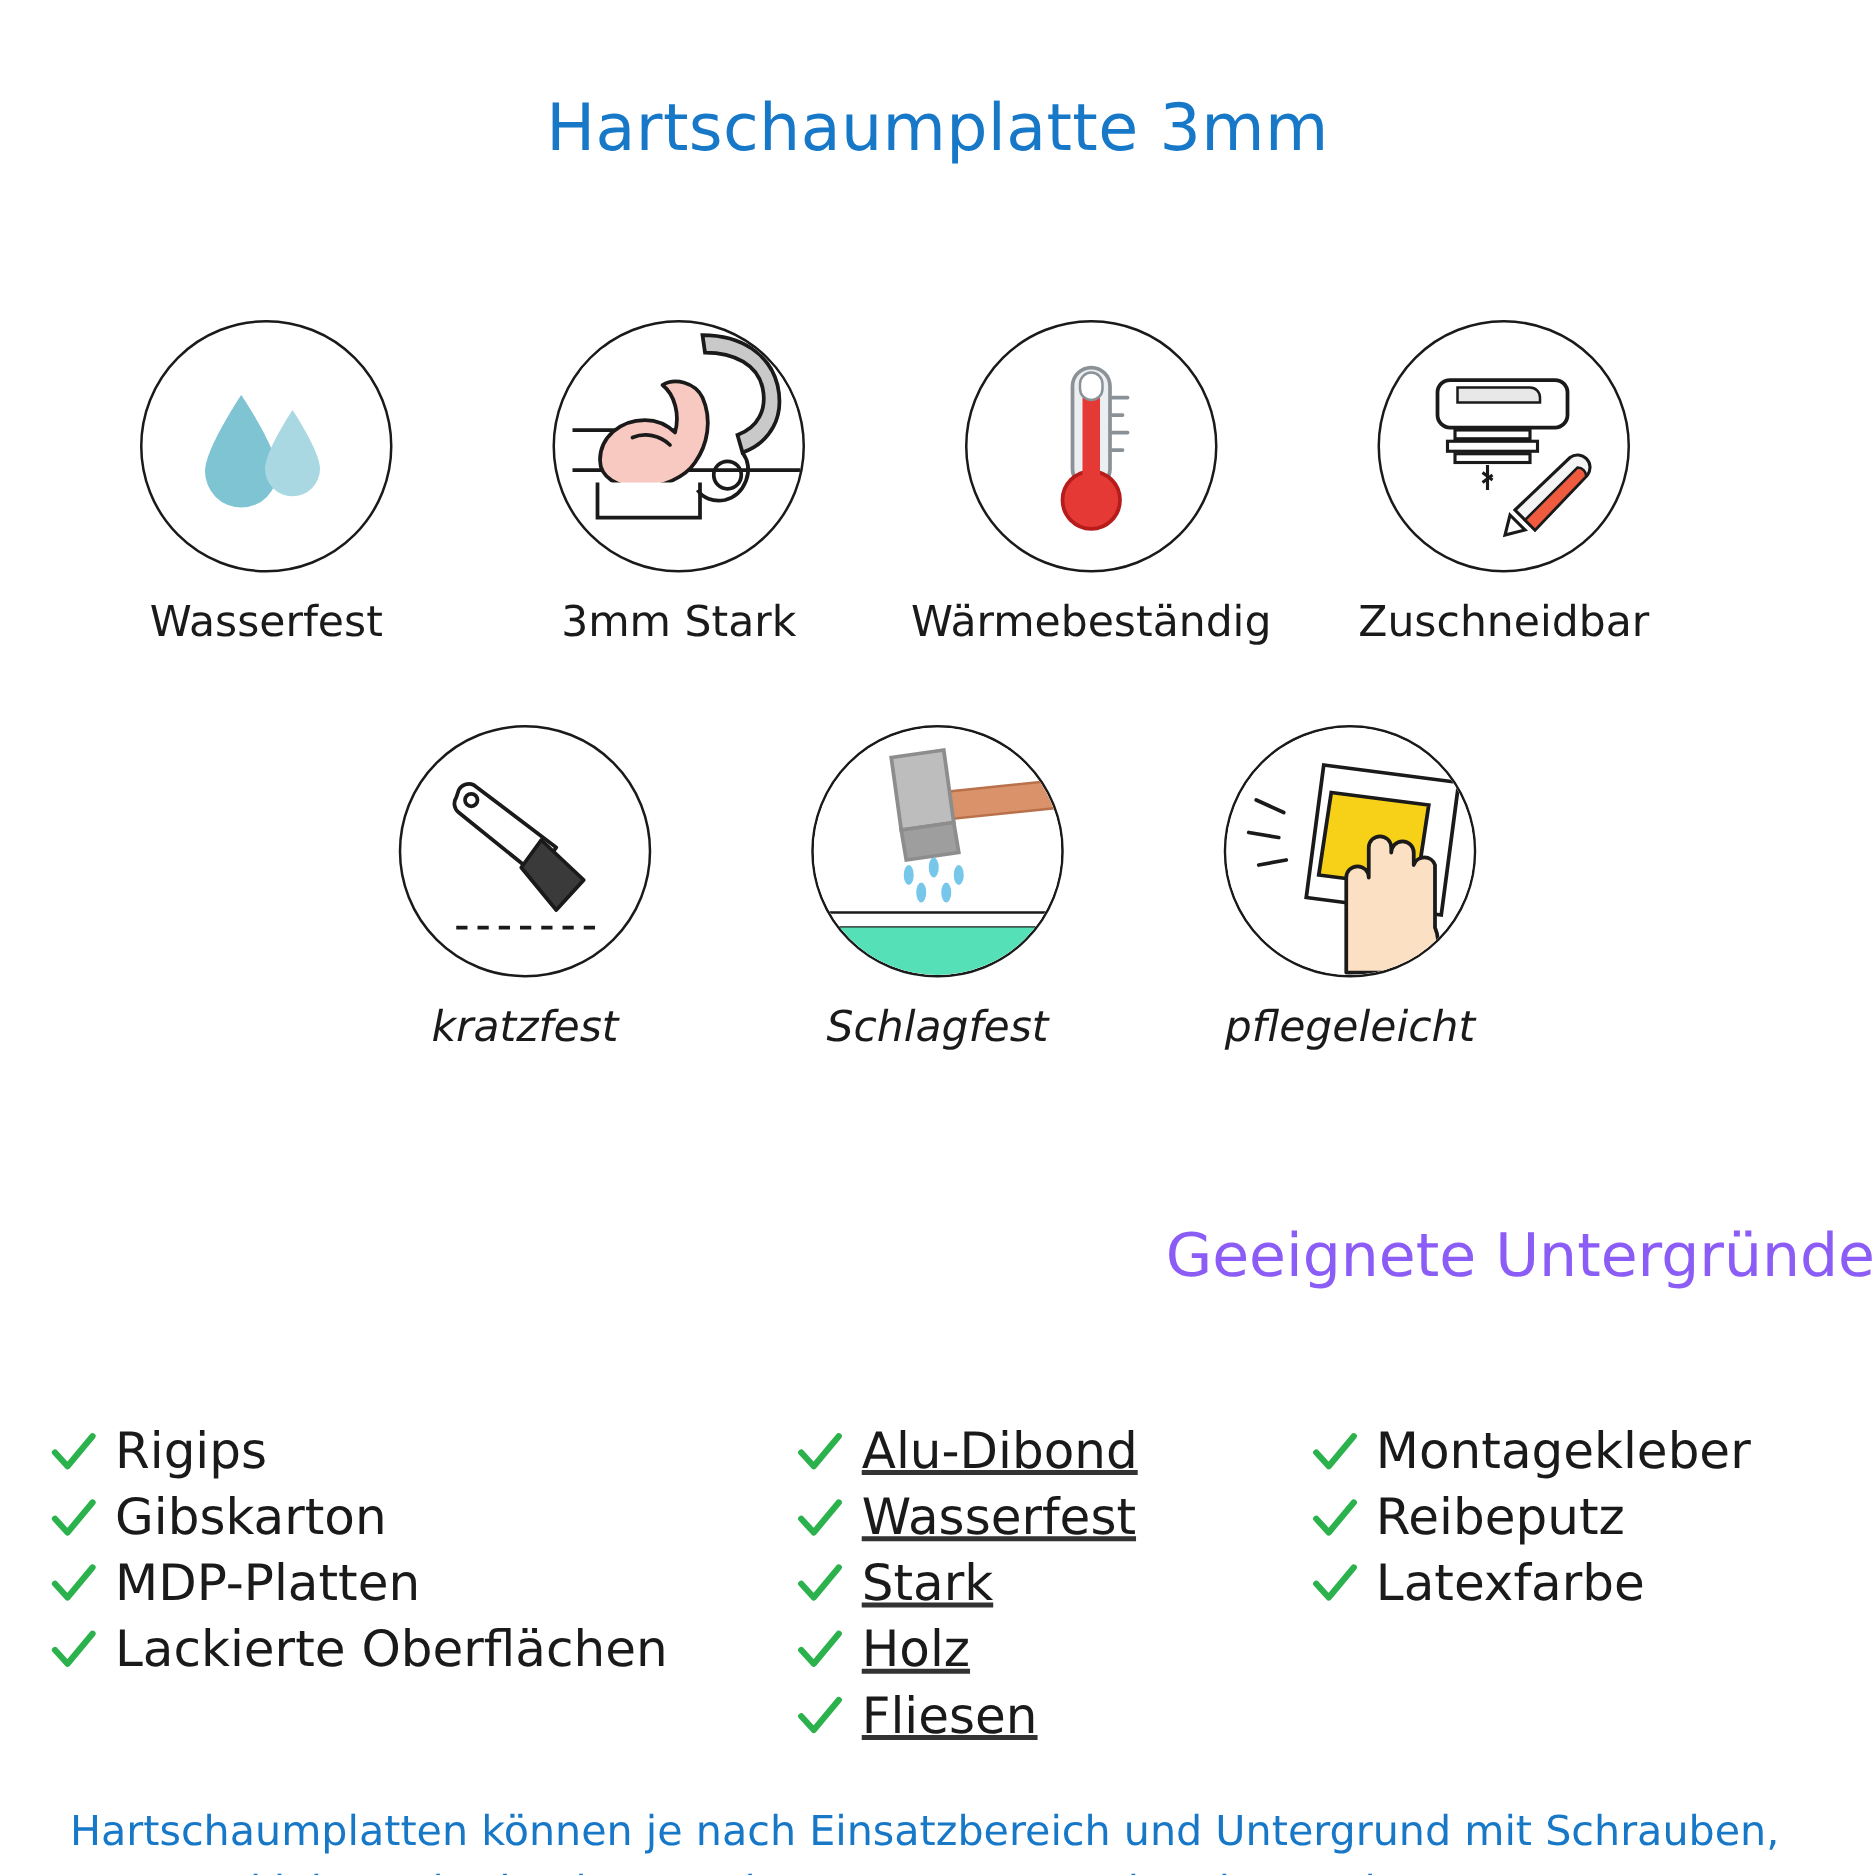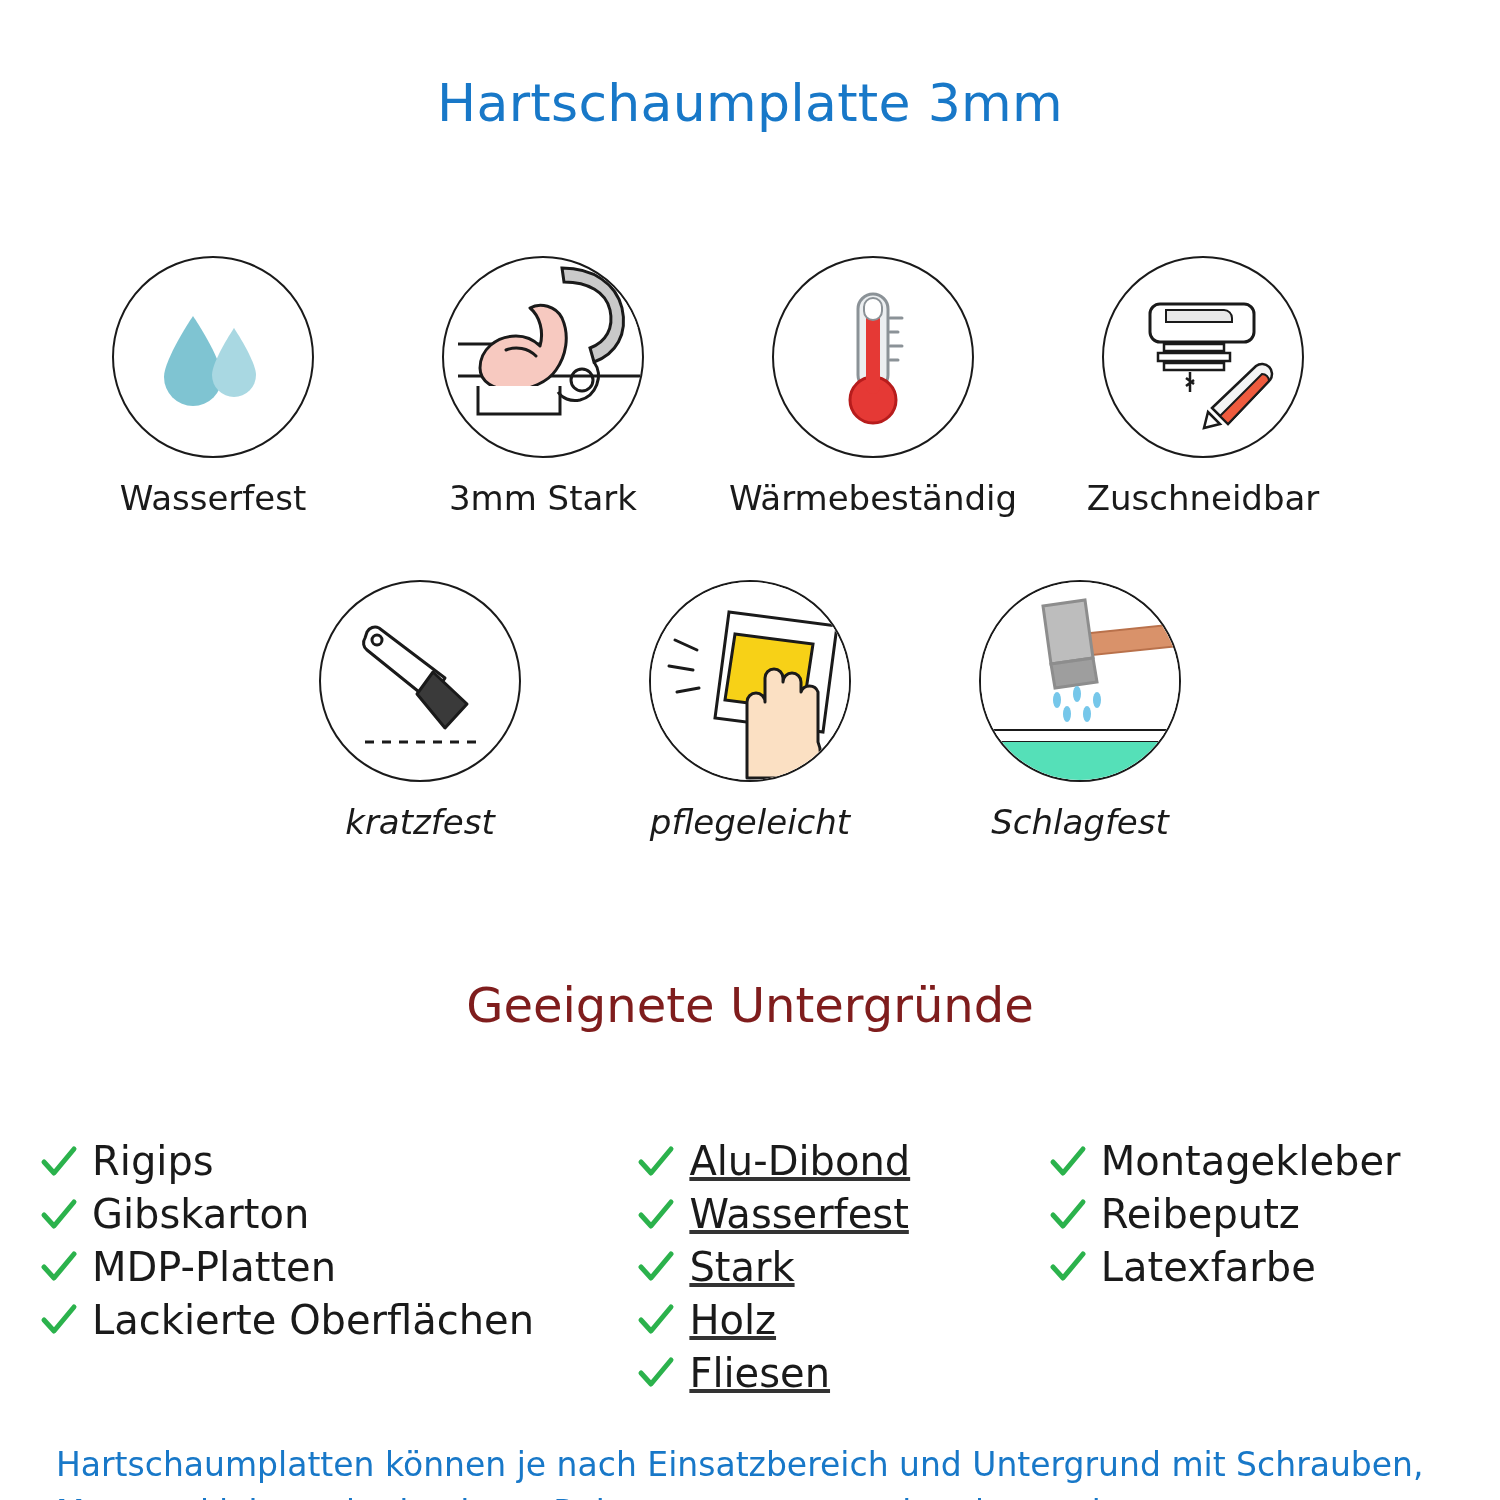--- a/index.html
+++ b/index.html
@@ -75,22 +75,22 @@
   .feature-label {
     margin-top: 20px;
     font-size: 34px;
     color: #1a1a1a;
     text-align: center;
     white-space: nowrap;
   }
 
   
   .sub-title {
-    text-align: center;
-    color: #7f1d1d;
+    text-align: right;
+    color: #8b5cf6;
     font-size: 48px;
     font-weight: 400;
     padding-top: 96px;
     padding-bottom: 24px;
   }
 
   
   .substrates {
     display: flex;
     padding: 40px 40px 0 40px;
@@ -216,57 +216,57 @@
           <line x1="44" y1="160" x2="160" y2="160" stroke="#1a1a1a" stroke-width="3" stroke-dasharray="9 8"></line>
         </svg>
       </div>
       <div class="feature-label">kratzfest</div>
     </div>
 
     <div class="feature">
       <div class="icon-circle">
         <svg width="198" height="198" viewBox="0 0 198 198" aria-hidden="true">
           <rect x="0" y="0" width="198" height="198" fill="#ffffff"></rect>
+
+          <path d="M100 52 L196 42 L198 64 L102 74 Z" fill="#d9926a" stroke="#b9714b" stroke-width="2"></path>
+
+          <path d="M62 24 L104 18 L112 76 L70 82 Z" fill="#bdbdbd" stroke="#8d8d8d" stroke-width="3"></path>
+          <path d="M70 82 L112 76 L116 100 L74 106 Z" fill="#9e9e9e" stroke="#8d8d8d" stroke-width="3"></path>
+
+          <g fill="#76c7ea">
+            <ellipse cx="76" cy="118" rx="4" ry="8"></ellipse>
+            <ellipse cx="96" cy="112" rx="4" ry="8"></ellipse>
+            <ellipse cx="116" cy="118" rx="4" ry="8"></ellipse>
+            <ellipse cx="86" cy="132" rx="4" ry="8"></ellipse>
+            <ellipse cx="106" cy="132" rx="4" ry="8"></ellipse>
+          </g>
+
+          <path d="M0 148 L198 148 L198 160 L0 160 Z" fill="#ffffff" stroke="#1a1a1a" stroke-width="2"></path>
+          <path d="M0 160 L198 160 L198 198 L0 198 Z" fill="#55e0b8"></path>
+        </svg>
+      </div>
+      <div class="feature-label">Schlagfest</div>
+    </div>
+
+    <div class="feature">
+      <div class="icon-circle">
+        <svg width="198" height="198" viewBox="0 0 198 198" aria-hidden="true">
+          <rect x="0" y="0" width="198" height="198" fill="#ffffff"></rect>
           <g stroke="#1a1a1a" stroke-width="3" fill="none" stroke-linecap="round">
             <line x1="24" y1="58" x2="46" y2="68"></line>
             <line x1="18" y1="84" x2="42" y2="88"></line>
             <line x1="26" y1="110" x2="48" y2="106"></line>
           </g>
           <path d="M78 30 L186 44 L172 150 L64 136 Z" fill="#ffffff" stroke="#1a1a1a" stroke-width="3"></path>
           <path d="M84 52 L162 62 L152 128 L74 118 Z" fill="#f7d117" stroke="#1a1a1a" stroke-width="3"></path>
           <path d="M96 196 L96 120 a9 9 0 0 1 18 0 L114 96 a9 9 0 0 1 18 0 L132 100 a9 9 0 0 1 18 0 L150 110 a9 9 0 0 1 17 0 L167 160 a30 30 0 0 1 -10 36 Z" fill="#fbe0c3" stroke="#1a1a1a" stroke-width="3" stroke-linejoin="round"></path>
         </svg>
       </div>
       <div class="feature-label">pflegeleicht</div>
     </div>
-
-    <div class="feature">
-      <div class="icon-circle">
-        <svg width="198" height="198" viewBox="0 0 198 198" aria-hidden="true">
-          <rect x="0" y="0" width="198" height="198" fill="#ffffff"></rect>
-
-          <path d="M100 52 L196 42 L198 64 L102 74 Z" fill="#d9926a" stroke="#b9714b" stroke-width="2"></path>
-
-          <path d="M62 24 L104 18 L112 76 L70 82 Z" fill="#bdbdbd" stroke="#8d8d8d" stroke-width="3"></path>
-          <path d="M70 82 L112 76 L116 100 L74 106 Z" fill="#9e9e9e" stroke="#8d8d8d" stroke-width="3"></path>
-
-          <g fill="#76c7ea">
-            <ellipse cx="76" cy="118" rx="4" ry="8"></ellipse>
-            <ellipse cx="96" cy="112" rx="4" ry="8"></ellipse>
-            <ellipse cx="116" cy="118" rx="4" ry="8"></ellipse>
-            <ellipse cx="86" cy="132" rx="4" ry="8"></ellipse>
-            <ellipse cx="106" cy="132" rx="4" ry="8"></ellipse>
-          </g>
-
-          <path d="M0 148 L198 148 L198 160 L0 160 Z" fill="#ffffff" stroke="#1a1a1a" stroke-width="2"></path>
-          <path d="M0 160 L198 160 L198 198 L0 198 Z" fill="#55e0b8"></path>
-        </svg>
-      </div>
-      <div class="feature-label">Schlagfest</div>
-    </div>
   </div>
 
   <h2 class="sub-title">Geeignete Untergründe</h2>
   <div class="rule"></div>
 
   <div class="substrates">
 
     <div class="col col-1">
       <div class="sub-item">
         <span class="check">

